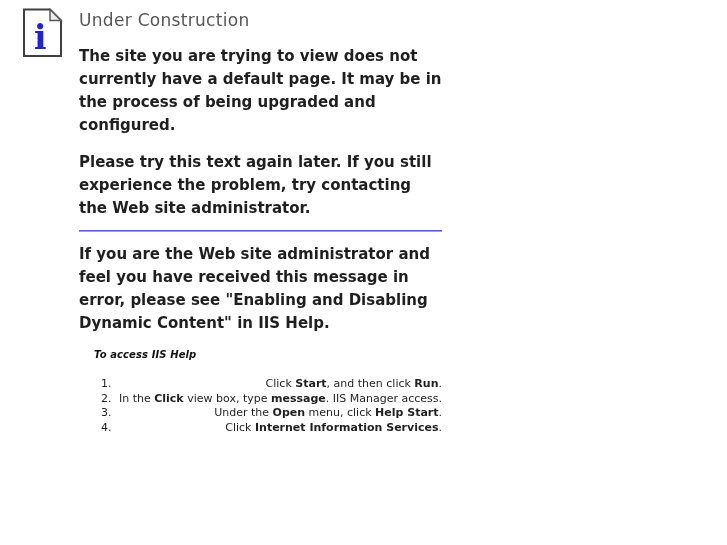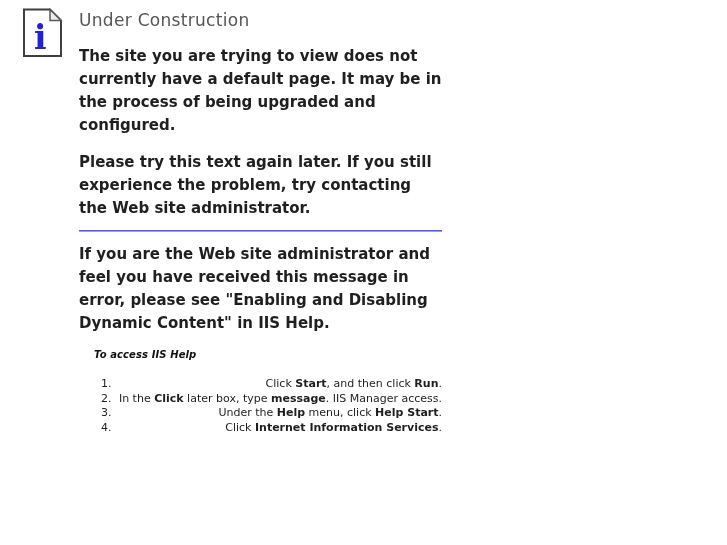--- a/index.html
+++ b/index.html
@@ -81,20 +81,20 @@
       <p class="body-text tight">Please try this text again later. If you still experience the problem, try contacting the Web site administrator.</p>
 
       <hr class="divider">
 
       <p class="body-text after-rule">If you are the Web site administrator and feel you have received this message in error, please see "Enabling and Disabling Dynamic Content" in IIS Help.</p>
 
       <h2 class="help-heading">To access IIS Help</h2>
 
       <ol class="steps">
         <li><span>Click </span><span class="b">Start</span><span>, and then click </span><span class="b">Run</span><span>.</span></li>
-        <li><span>In the </span><span class="b">Click</span><span> later box, type </span><span class="b">message</span><span>. IIS Manager access.</span></li>
-        <li><span>Under the </span><span class="b">Help</span><span> menu, click </span><span class="b">Help Start</span><span>.</span></li>
+        <li><span>In the </span><span class="b">Click</span><span> view box, type </span><span class="b">message</span><span>. IIS Manager access.</span></li>
+        <li><span>Under the </span><span class="b">Open</span><span> menu, click </span><span class="b">Help Start</span><span>.</span></li>
         <li><span>Click </span><span class="b">Internet Information Services</span><span>.</span></li>
       </ol>
     </div>
 
   </div>
 </div>
 
 </body></html>

